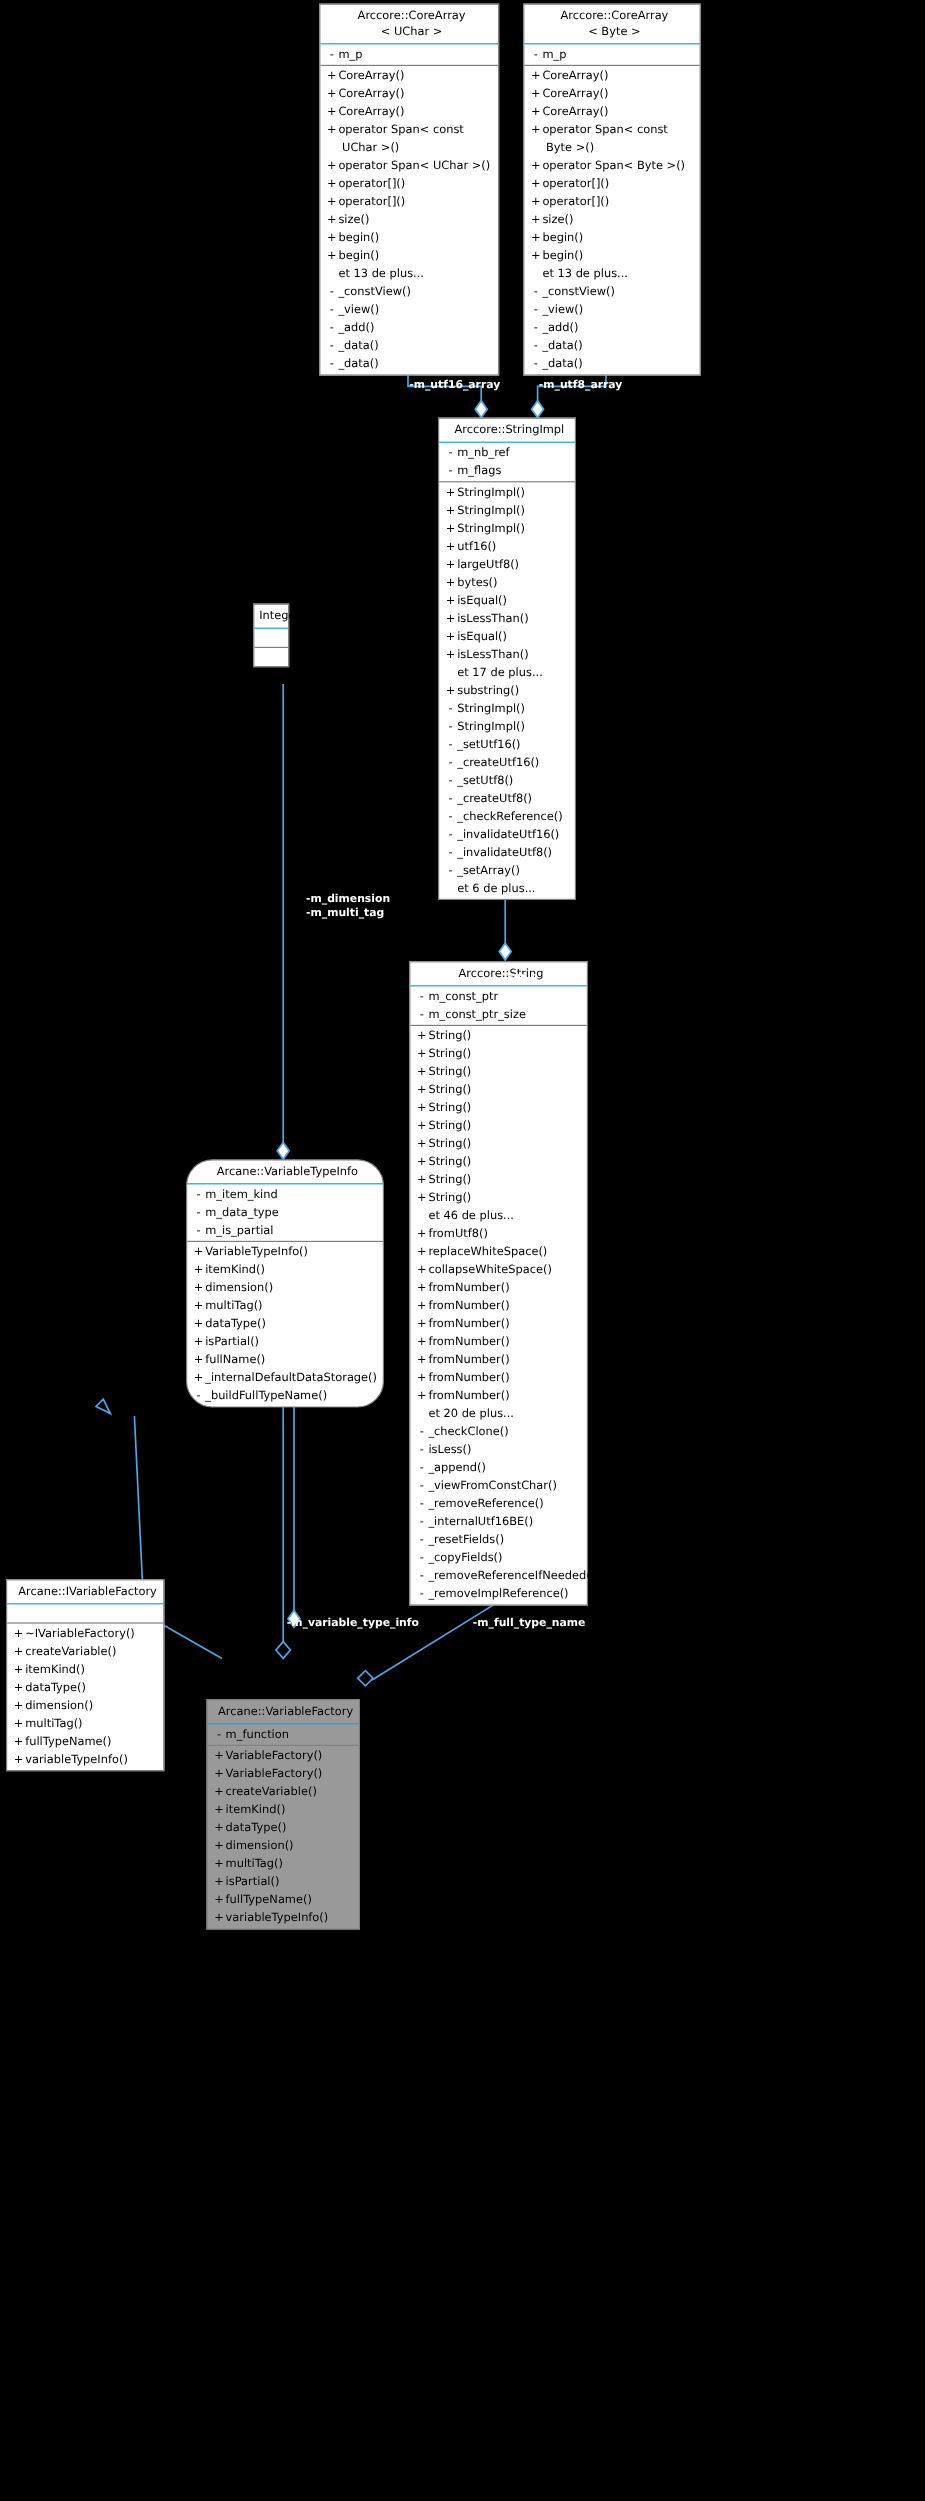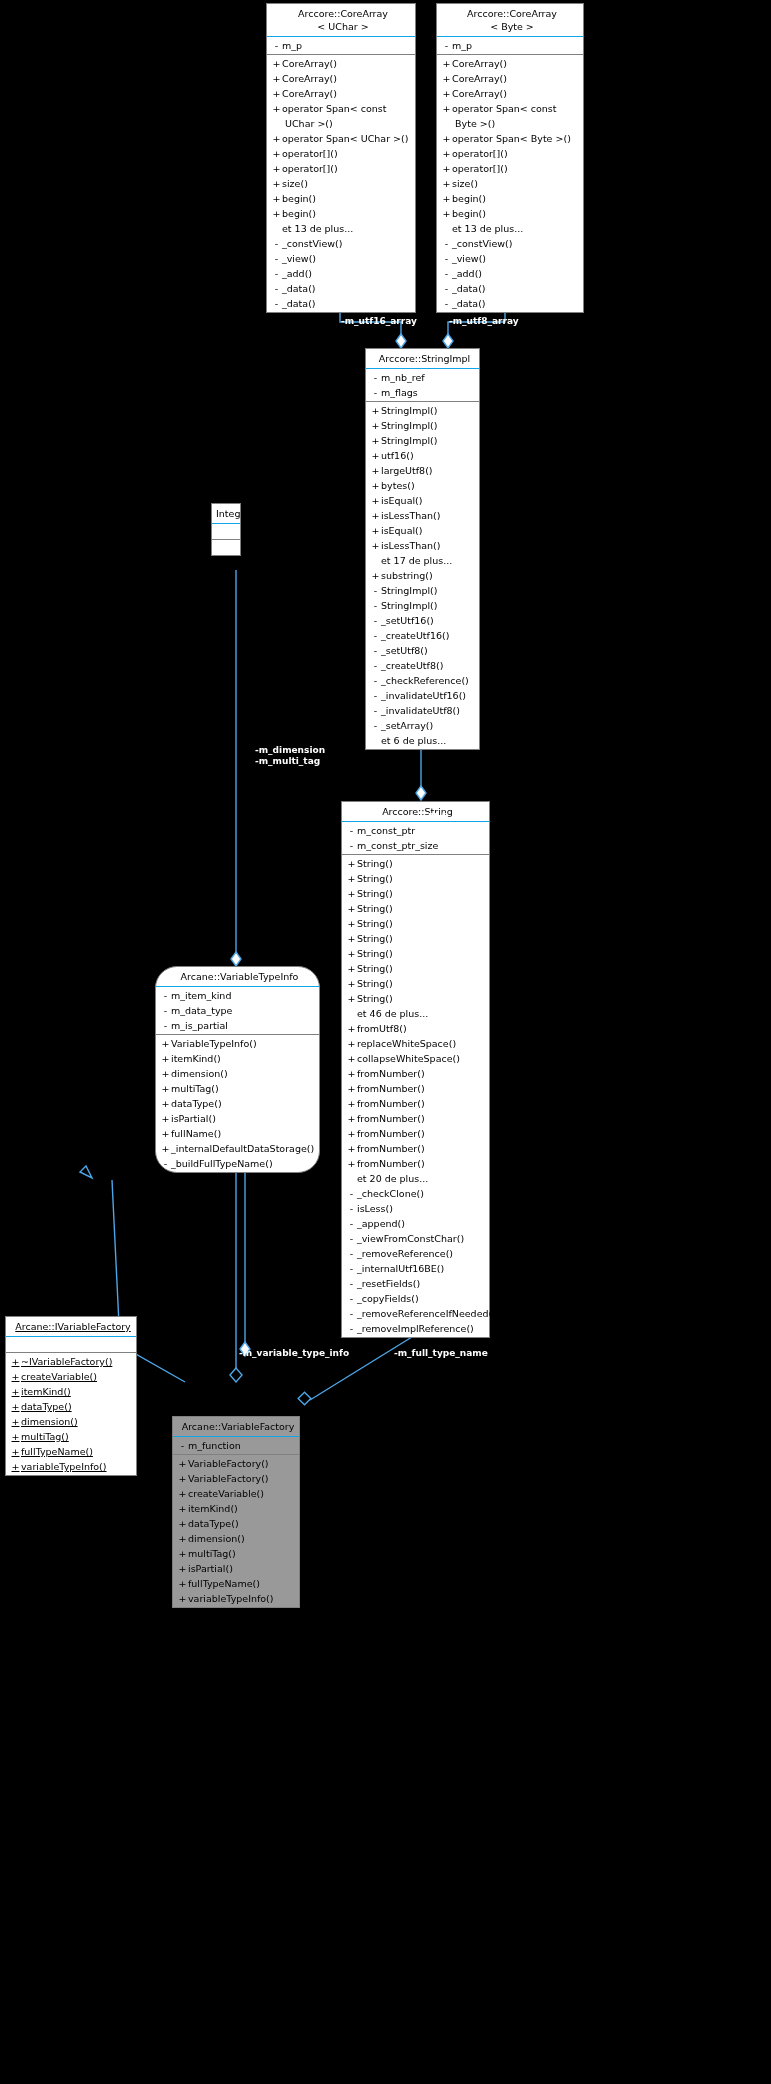--- a/index.html
+++ b/index.html
@@ -257,21 +257,21 @@
       <div class="member"><span class="vis">-</span><span class="nm">_viewFromConstChar()</span></div>
       <div class="member"><span class="vis">-</span><span class="nm">_removeReference()</span></div>
       <div class="member"><span class="vis">-</span><span class="nm">_internalUtf16BE()</span></div>
       <div class="member"><span class="vis">-</span><span class="nm">_resetFields()</span></div>
       <div class="member"><span class="vis">-</span><span class="nm">_copyFields()</span></div>
       <div class="member"><span class="vis">-</span><span class="nm">_removeReferenceIfNeeded()</span></div>
       <div class="member"><span class="vis">-</span><span class="nm">_removeImplReference()</span></div>
     </div>
   </div>
 
-  <div class="uml-box" style="left:5px; top:1316px; width:132px;text-decoration:underline;">
+  <div class="uml-box" style="left:5px; top:1316px; width:132px;">
     <div class="box-title">Arcane::IVariableFactory</div>
     <div class="box-section empty"></div>
     <div class="box-section">
       <div class="member"><span class="vis">+</span><span class="nm">~IVariableFactory()</span></div>
       <div class="member"><span class="vis">+</span><span class="nm">createVariable()</span></div>
       <div class="member"><span class="vis">+</span><span class="nm">itemKind()</span></div>
       <div class="member"><span class="vis">+</span><span class="nm">dataType()</span></div>
       <div class="member"><span class="vis">+</span><span class="nm">dimension()</span></div>
       <div class="member"><span class="vis">+</span><span class="nm">multiTag()</span></div>
       <div class="member"><span class="vis">+</span><span class="nm">fullTypeName()</span></div>

